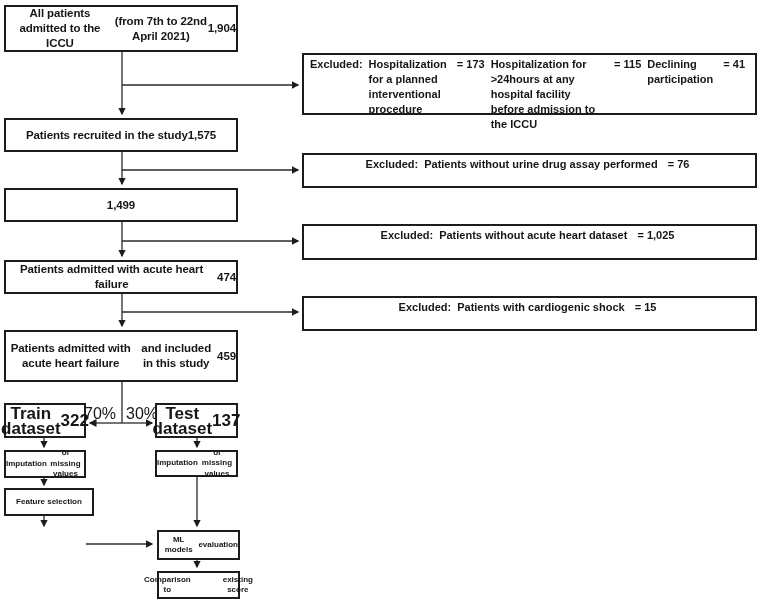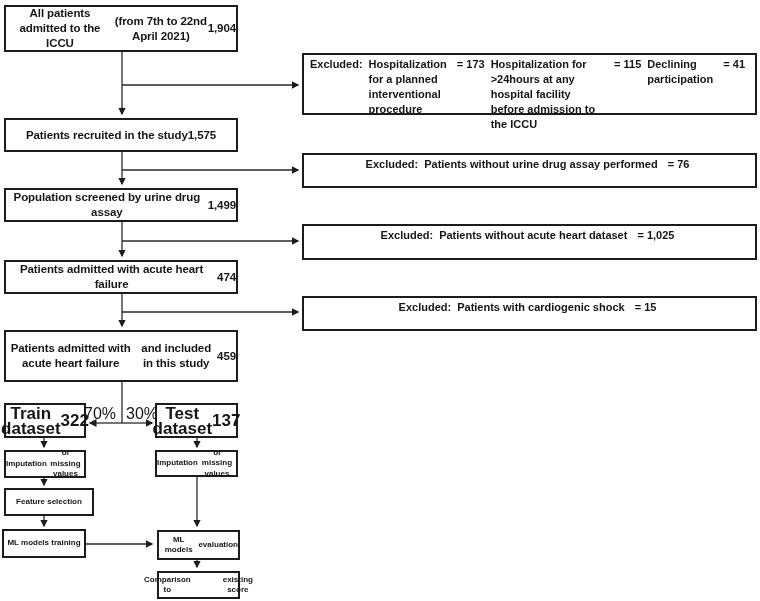--- a/index.html
+++ b/index.html
@@ -125,21 +125,20 @@
     <div>(from 7th to 22nd April 2021)</div>
     <div class="count">1,904</div>
   </div>
 
   <div class="box main" style="left:4px; top:118px; width:234px; height:34px;">
     <div>Patients recruited in the study</div>
     <div class="count">1,575</div>
   </div>
 
   <div class="box main" style="left:4px; top:188px; width:234px; height:34px;">
-    <div>Population screened by urine drug assay</div>
     <div class="count">1,499</div>
   </div>
 
   <div class="box main" style="left:4px; top:260px; width:234px; height:34px;">
     <div>Patients admitted with acute heart failure</div>
     <div class="count">474</div>
   </div>
 
   <div class="box main" style="left:4px; top:330px; width:234px; height:52px;">
     <div>Patients admitted with acute heart failure</div>
@@ -202,23 +201,20 @@
 
   <div class="box small" style="left:4px; top:450px; width:82px; height:28px;">
     <div>Imputation</div>
     <div>of missing values</div>
   </div>
 
   <div class="box small" style="left:4px; top:488px; width:90px; height:28px;">
     <div>Feature selection</div>
   </div>
 
-  <div class="box small" style="left:2px; top:529px; width:84px; height:29px;">
-    <div>ML models training</div>
-  </div>
 
   <div class="box small" style="left:155px; top:450px; width:83px; height:27px;">
     <div>Imputation</div>
     <div>of missing values</div>
   </div>
 
   <div class="box small" style="left:157px; top:530px; width:83px; height:30px;">
     <div>ML models</div>
     <div>evaluation</div>
   </div>

